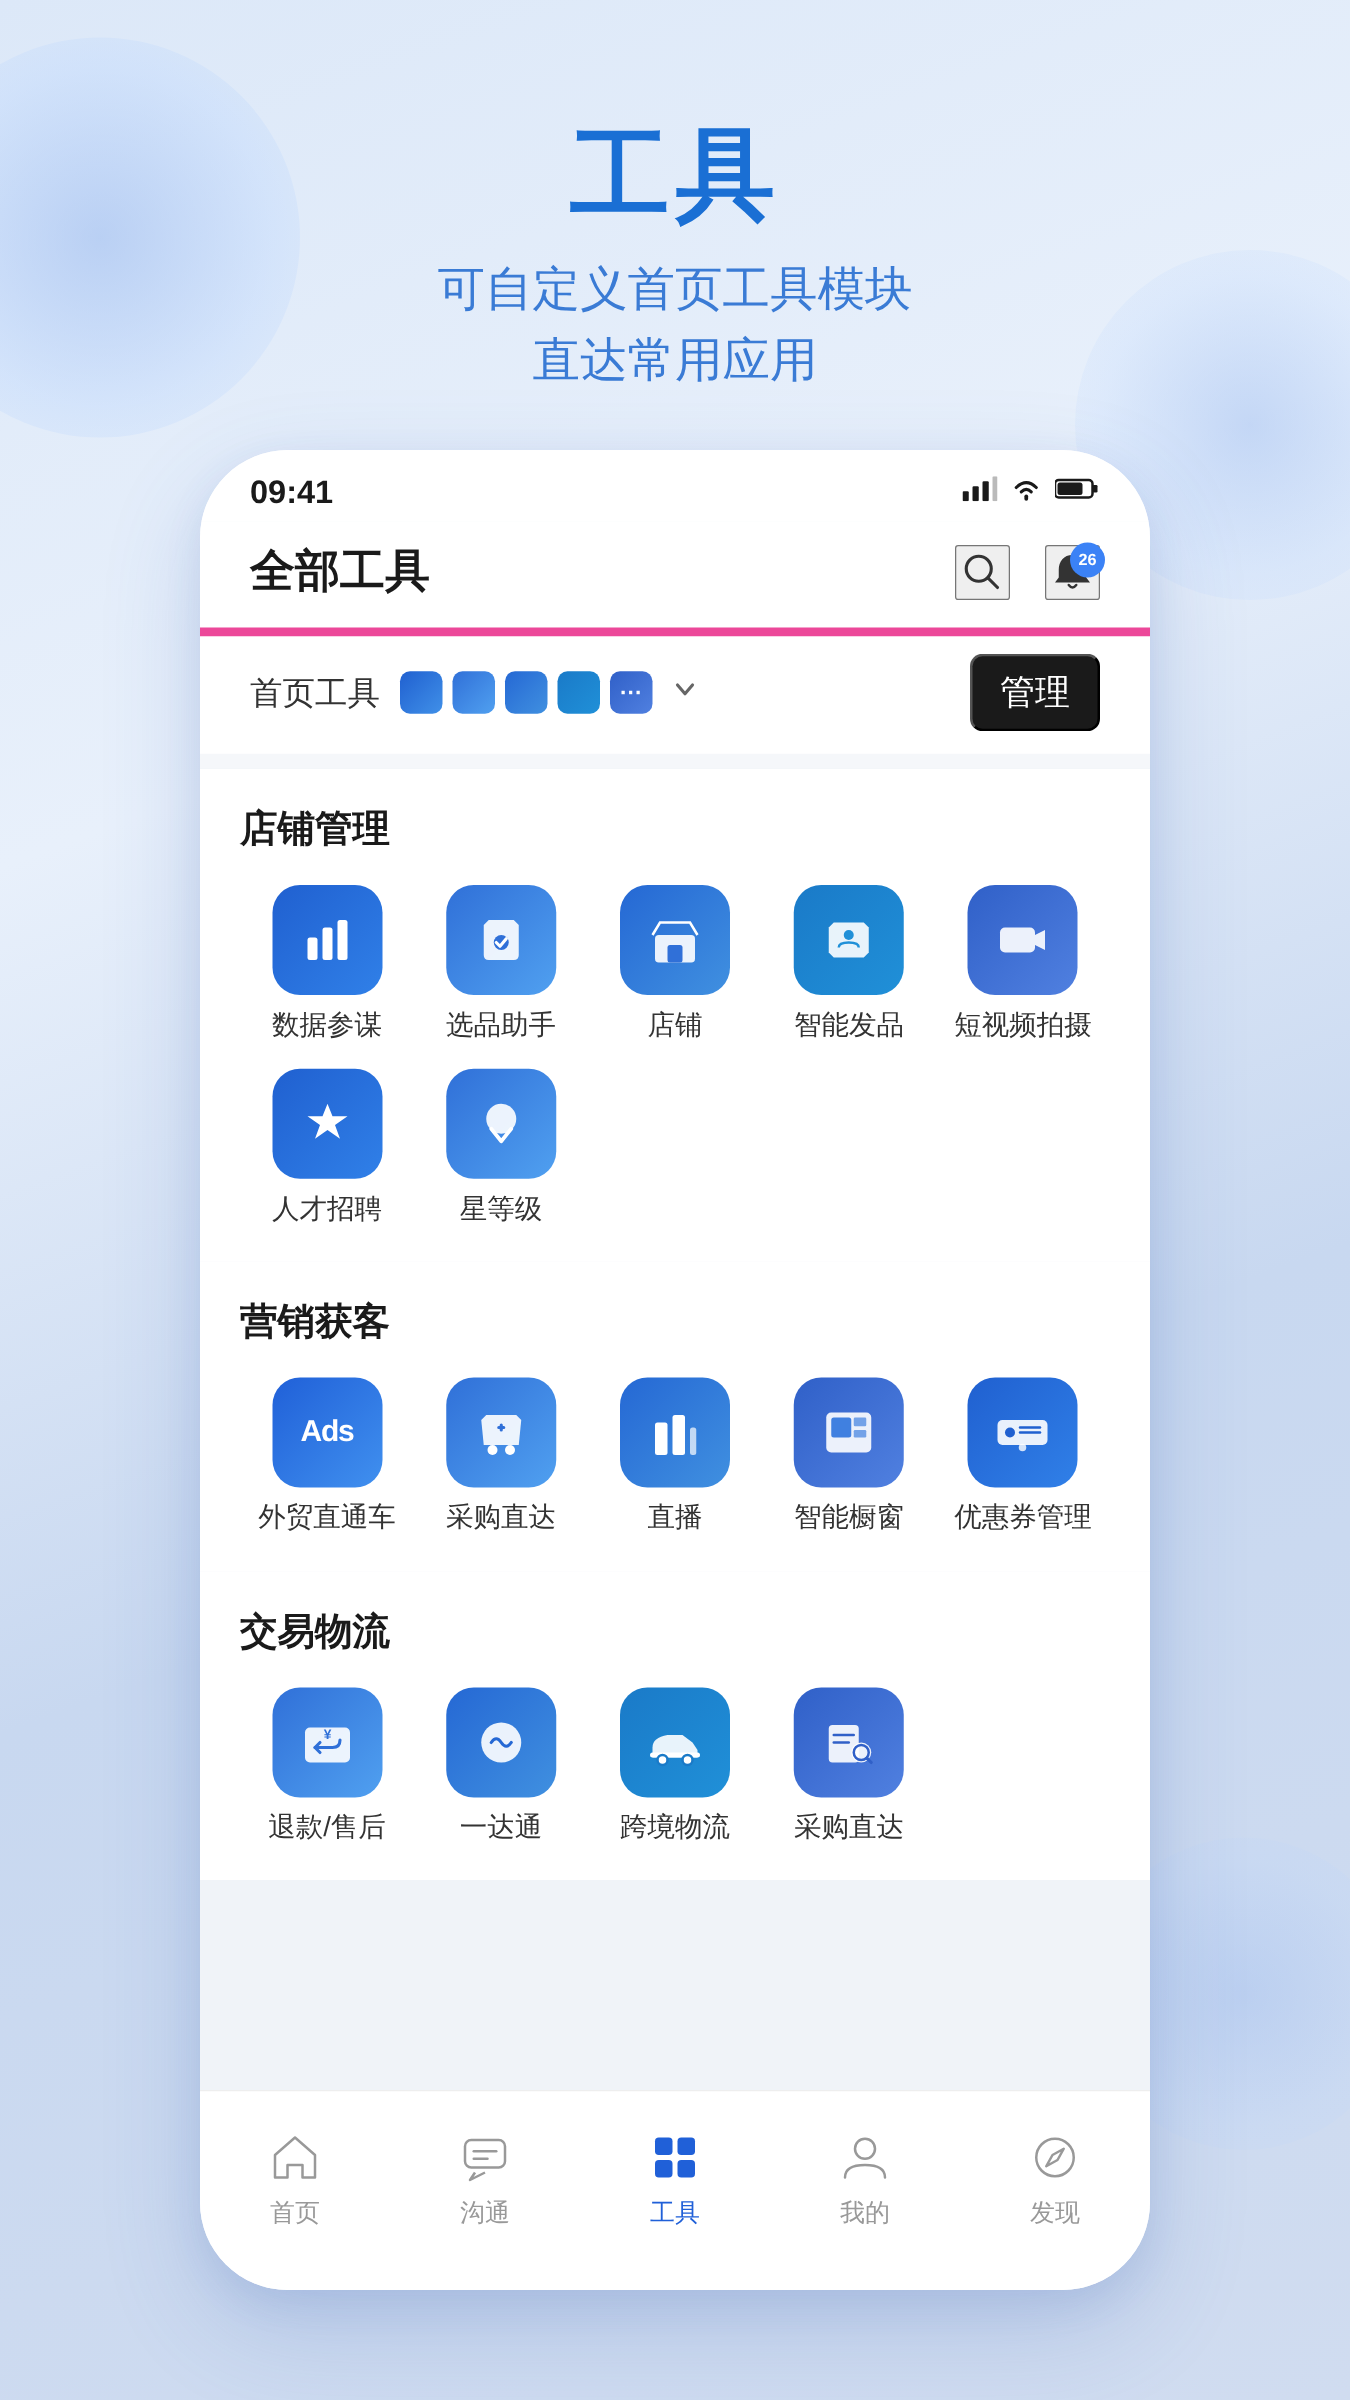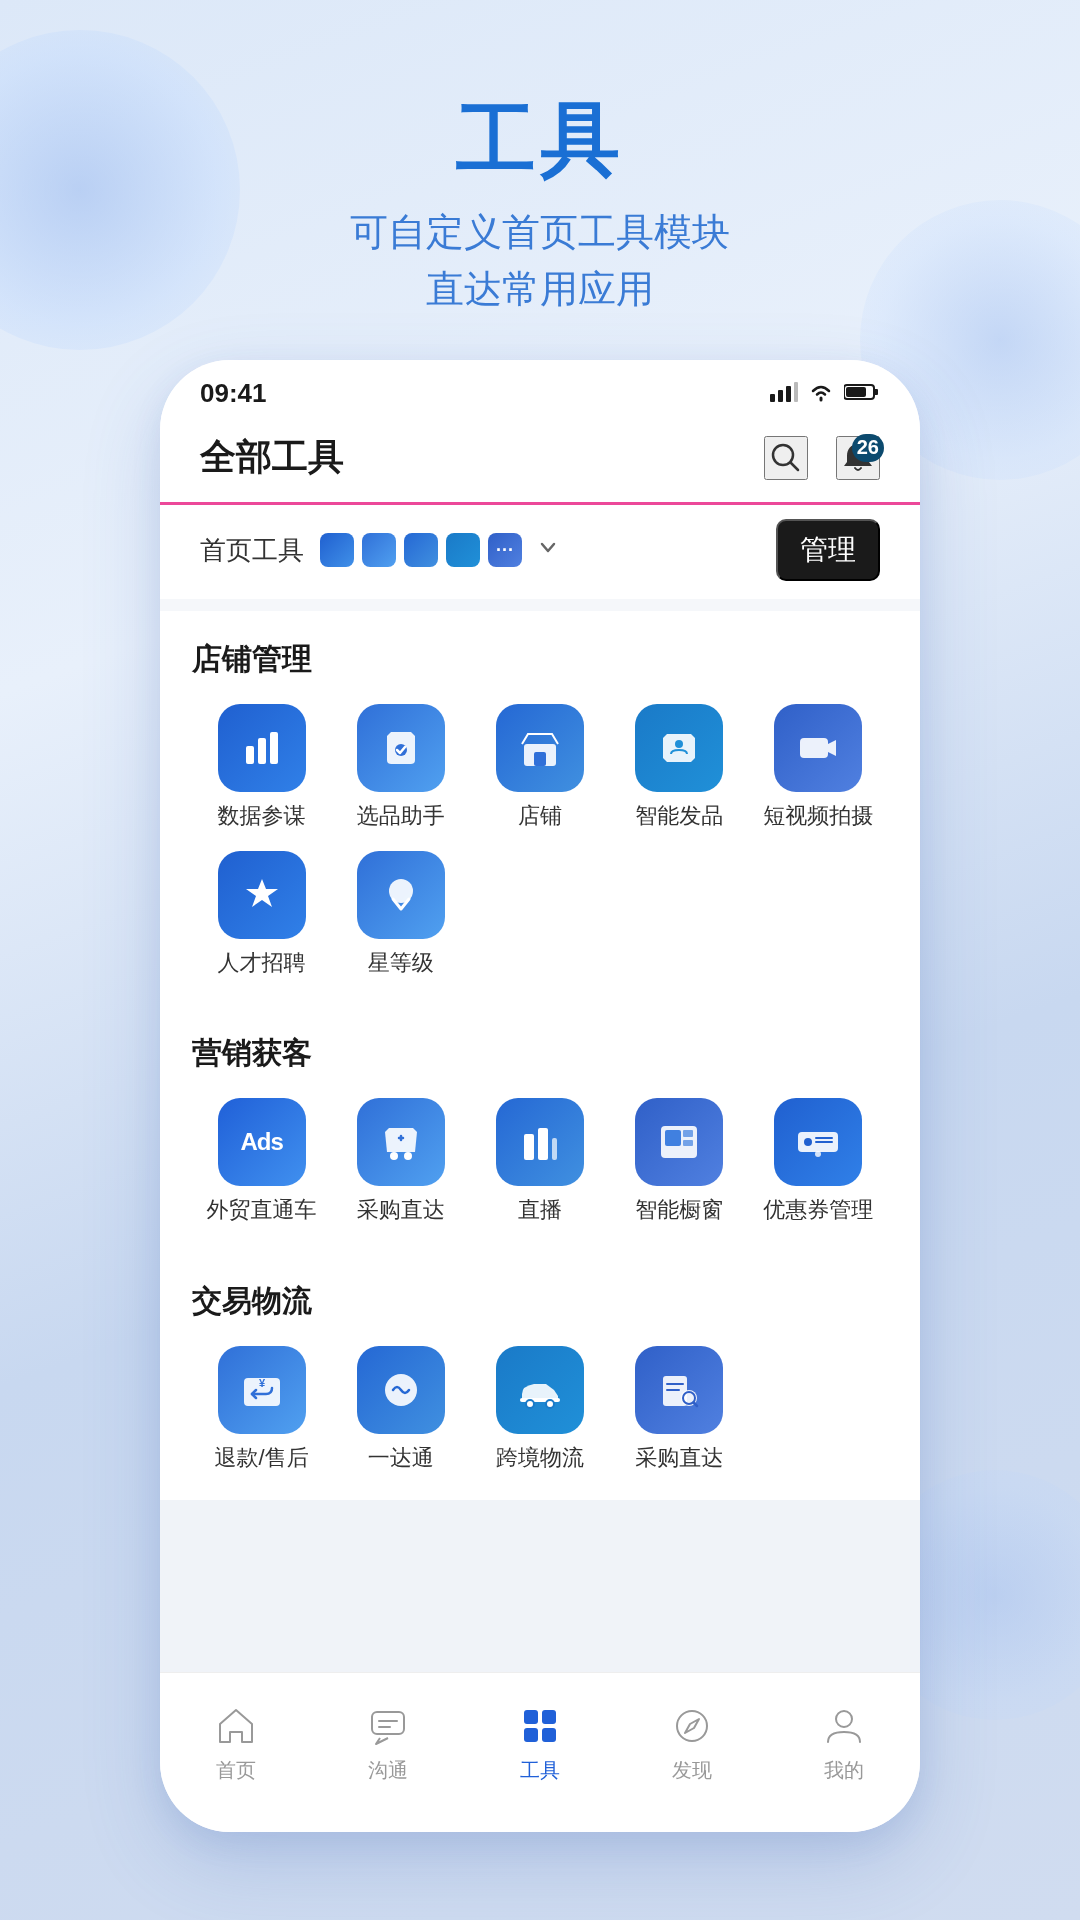--- a/index.html
+++ b/index.html
@@ -129,41 +129,41 @@
       width: 44px;
       height: 44px;
       display: flex;
       align-items: center;
       justify-content: center;
     }
     .bell-badge {
       position: absolute;
       top: -4px;
       right: -6px;
-      background: #0c4a6e;
+      background: #3b82f6;
       color: #fff;
-      font-size: 20px;
+      font-size: 13px;
       font-weight: 700;
       min-width: 28px;
       height: 28px;
       border-radius: 14px;
       display: flex;
       align-items: center;
       justify-content: center;
       padding: 0 5px;
       margin-left: 17px;
     }
 
     
     .quick-tools-bar {
       background: #fff;
       padding: 14px 40px 18px;
       display: flex;
       align-items: center;
-      border-top: 3px solid #ec4899;
+      border-top: 7px solid #ec4899;
       margin-bottom: 12px;
     }
     .quick-tools-label {
       font-size: 26px;
       color: #333;
       font-weight: 500;
       margin-right: 16px;
       white-space: nowrap;
     }
     .quick-tools-icons {
@@ -620,32 +620,32 @@
           <rect x="6" y="24" width="14" height="14" rx="3" fill="#2060d8"></rect>
           <rect x="24" y="24" width="14" height="14" rx="3" fill="#2060d8"></rect>
         </svg>
       </div>
       <span class="nav-label active">工具</span>
     </div>
 
     <div class="nav-item">
       <div class="nav-icon">
         <svg width="44" height="44" viewBox="0 0 44 44" fill="none">
-          <circle cx="22" cy="22" r="15" stroke="#999" stroke-width="2"></circle>
-          <path d="M29 15 L24 24 L15 29 L20 20 Z" stroke="#999" stroke-width="2" fill="none" stroke-linejoin="round"></path>
-        </svg>
-      </div>
-      <span class="nav-label">发现</span>
+          <circle cx="22" cy="15" r="8" stroke="#999" stroke-width="2" fill="none"></circle>
+          <path d="M6 38 Q6 28 22 28 Q38 28 38 38" stroke="#999" stroke-width="2" fill="none" stroke-linecap="round"></path>
+        </svg>
+      </div>
+      <span class="nav-label">我的</span>
     </div>
 
     <div class="nav-item">
       <div class="nav-icon">
         <svg width="44" height="44" viewBox="0 0 44 44" fill="none">
-          <circle cx="22" cy="15" r="8" stroke="#999" stroke-width="2" fill="none"></circle>
-          <path d="M6 38 Q6 28 22 28 Q38 28 38 38" stroke="#999" stroke-width="2" fill="none" stroke-linecap="round"></path>
-        </svg>
-      </div>
-      <span class="nav-label">我的</span>
+          <circle cx="22" cy="22" r="15" stroke="#999" stroke-width="2"></circle>
+          <path d="M29 15 L24 24 L15 29 L20 20 Z" stroke="#999" stroke-width="2" fill="none" stroke-linejoin="round"></path>
+        </svg>
+      </div>
+      <span class="nav-label">发现</span>
     </div>
 
   </div>
 
 </div>
 
 </body></html>

